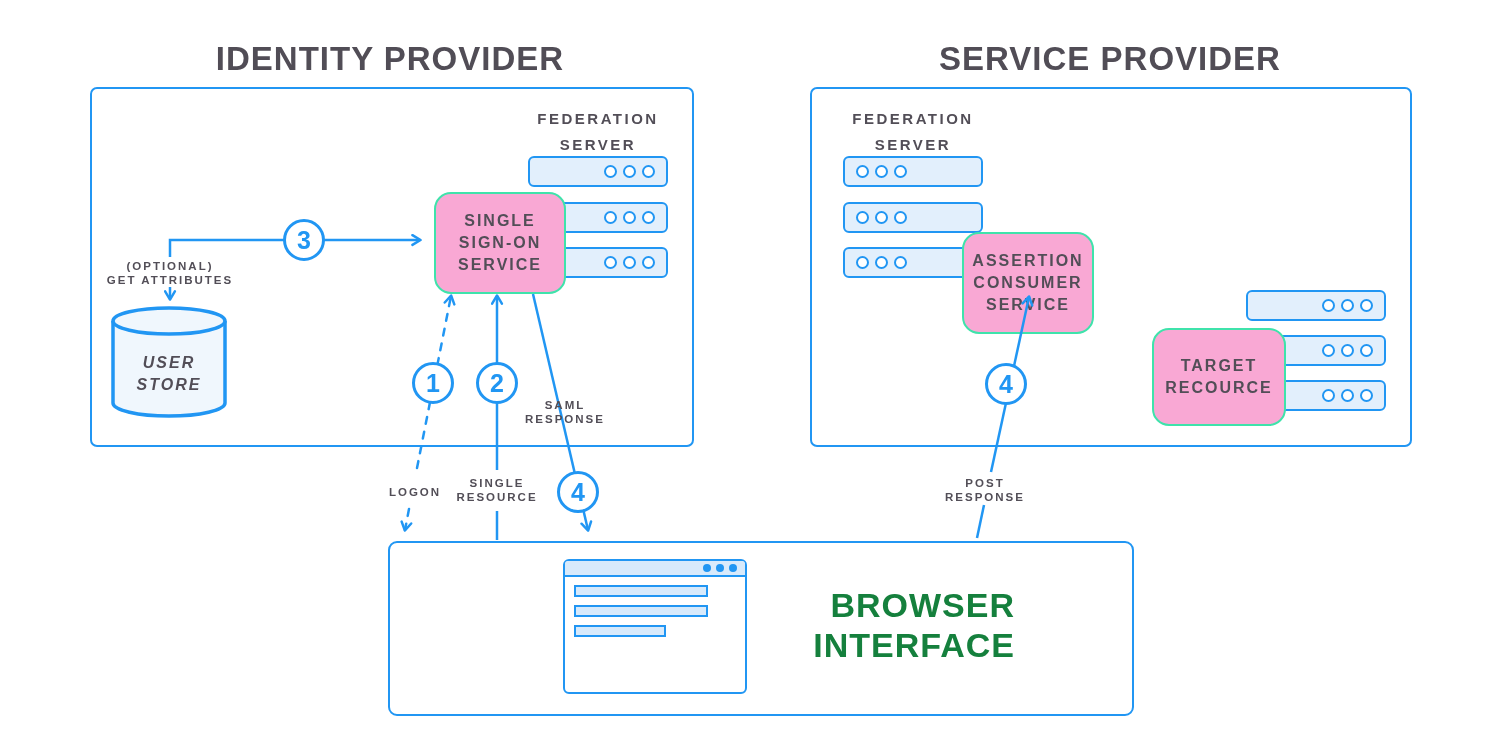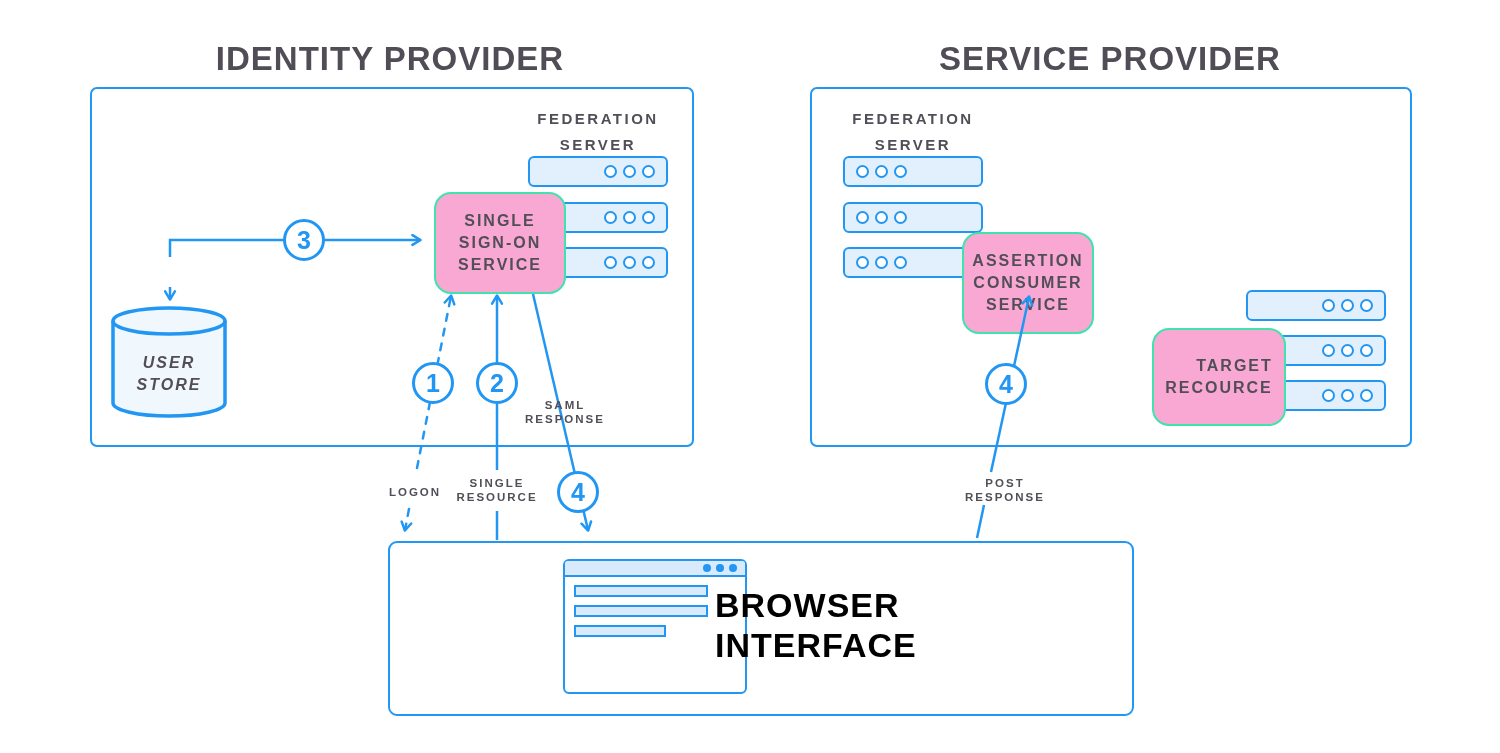--- a/index.html
+++ b/index.html
@@ -34,22 +34,22 @@
   }
   .small{
     position:absolute;text-align:center;font-weight:bold;font-size:11.5px;letter-spacing:2px;
     line-height:13.5px;color:#524E57;white-space:pre-line;z-index:6;
   }
   .nodelbl{
     position:absolute;text-align:center;font-weight:bold;font-size:16px;letter-spacing:2px;
     line-height:22px;color:#524E57;white-space:pre-line;z-index:6;font-style:italic;
   }
   .browser-title{
-    position:absolute;text-align:left;font-weight:bold;font-size:34px;letter-spacing:1px;
-    line-height:40px;color:#000000;white-space:pre-line;z-index:4;
+    position:absolute;text-align:right;font-weight:bold;font-size:34px;letter-spacing:1px;
+    line-height:40px;color:#15803d;white-space:pre-line;z-index:4;
   }
   .badge{
     position:absolute;width:42px;height:42px;border:3px solid #2196F3;border-radius:50%;
     background:#ffffff;box-sizing:border-box;display:flex;align-items:center;justify-content:center;
     font-weight:bold;font-size:25px;color:#2196F3;z-index:7;
   }
   
   .bwin{position:absolute;left:563px;top:559px;width:184px;height:135px;border:2.5px solid #2196F3;
     border-radius:6px;background:#ffffff;box-sizing:border-box;z-index:2;}
   .bwin-bar{position:absolute;left:0;top:0;right:0;height:16px;background:#D8EAFB;
@@ -87,20 +87,22 @@
     <span class="led"></span>
     <span class="led"></span>
   </div>
 
   <div class="gbox" style="left:434px;top:192px;width:128px;height:98px;">
     <span>SINGLE
 SIGN-ON
 SERVICE</span>
   </div>
 
+  <div class="small" style="left:70px;top:260px;width:200px;">(OPTIONAL)
+GET ATTRIBUTES</div>
 
   <div class="nodelbl" style="left:119px;top:352px;width:100px;">USER
 STORE</div>
 
   <div class="box" style="left:810px;top:87px;width:598px;height:356px;"></div>
 
   <div class="feder" style="left:838px;top:106px;width:150px;">FEDERATION
 SERVER</div>
 
   <div class="bar left" style="left:843px;top:156px;">
@@ -134,21 +136,21 @@
     <span class="led"></span>
     <span class="led"></span>
     <span class="led"></span>
   </div>
   <div class="bar right" style="left:1246px;top:380px;">
     <span class="led"></span>
     <span class="led"></span>
     <span class="led"></span>
   </div>
 
-  <div class="gbox" style="left:1152px;top:328px;width:130px;height:94px;text-align:right;">
+  <div class="gbox" style="left:1152px;top:328px;width:130px;height:94px;">
     <span>TARGET
 RECOURCE</span>
   </div>
 
   <div class="box" style="left:388px;top:541px;width:742px;height:171px;border-radius:9px;"></div>
 
   <div class="bwin">
     <div class="bwin-bar">
       <span class="bdot"></span>
       <span class="bdot"></span>
@@ -187,21 +189,21 @@
 
     <path d="M 977 538 L 984 505" fill="none" stroke="#2196F3" stroke-width="2.5"></path>
     <path d="M 991 472 L 1029 297" fill="none" stroke="#2196F3" stroke-width="2.5" marker-end="url(#chev)"></path>
   </svg>
 
   <div class="small" style="left:365px;top:486px;width:100px;">LOGON</div>
   <div class="small" style="left:447px;top:477px;width:100px;">SINGLE
 RESOURCE</div>
   <div class="small" style="left:515px;top:371px;width:100px;margin-top:28px;">SAML
 RESPONSE</div>
-  <div class="small" style="left:955px;top:477px;width:100px;">POST
+  <div class="small" style="left:935px;top:477px;width:100px;">POST
 RESPONSE</div>
 
   <div class="badge" style="left:412px;top:362px;">1</div>
   <div class="badge" style="left:476px;top:362px;">2</div>
   <div class="badge" style="left:283px;top:219px;">3</div>
   <div class="badge" style="left:557px;top:471px;">4</div>
   <div class="badge" style="left:985px;top:363px;">4</div>
 
 </div>
 

